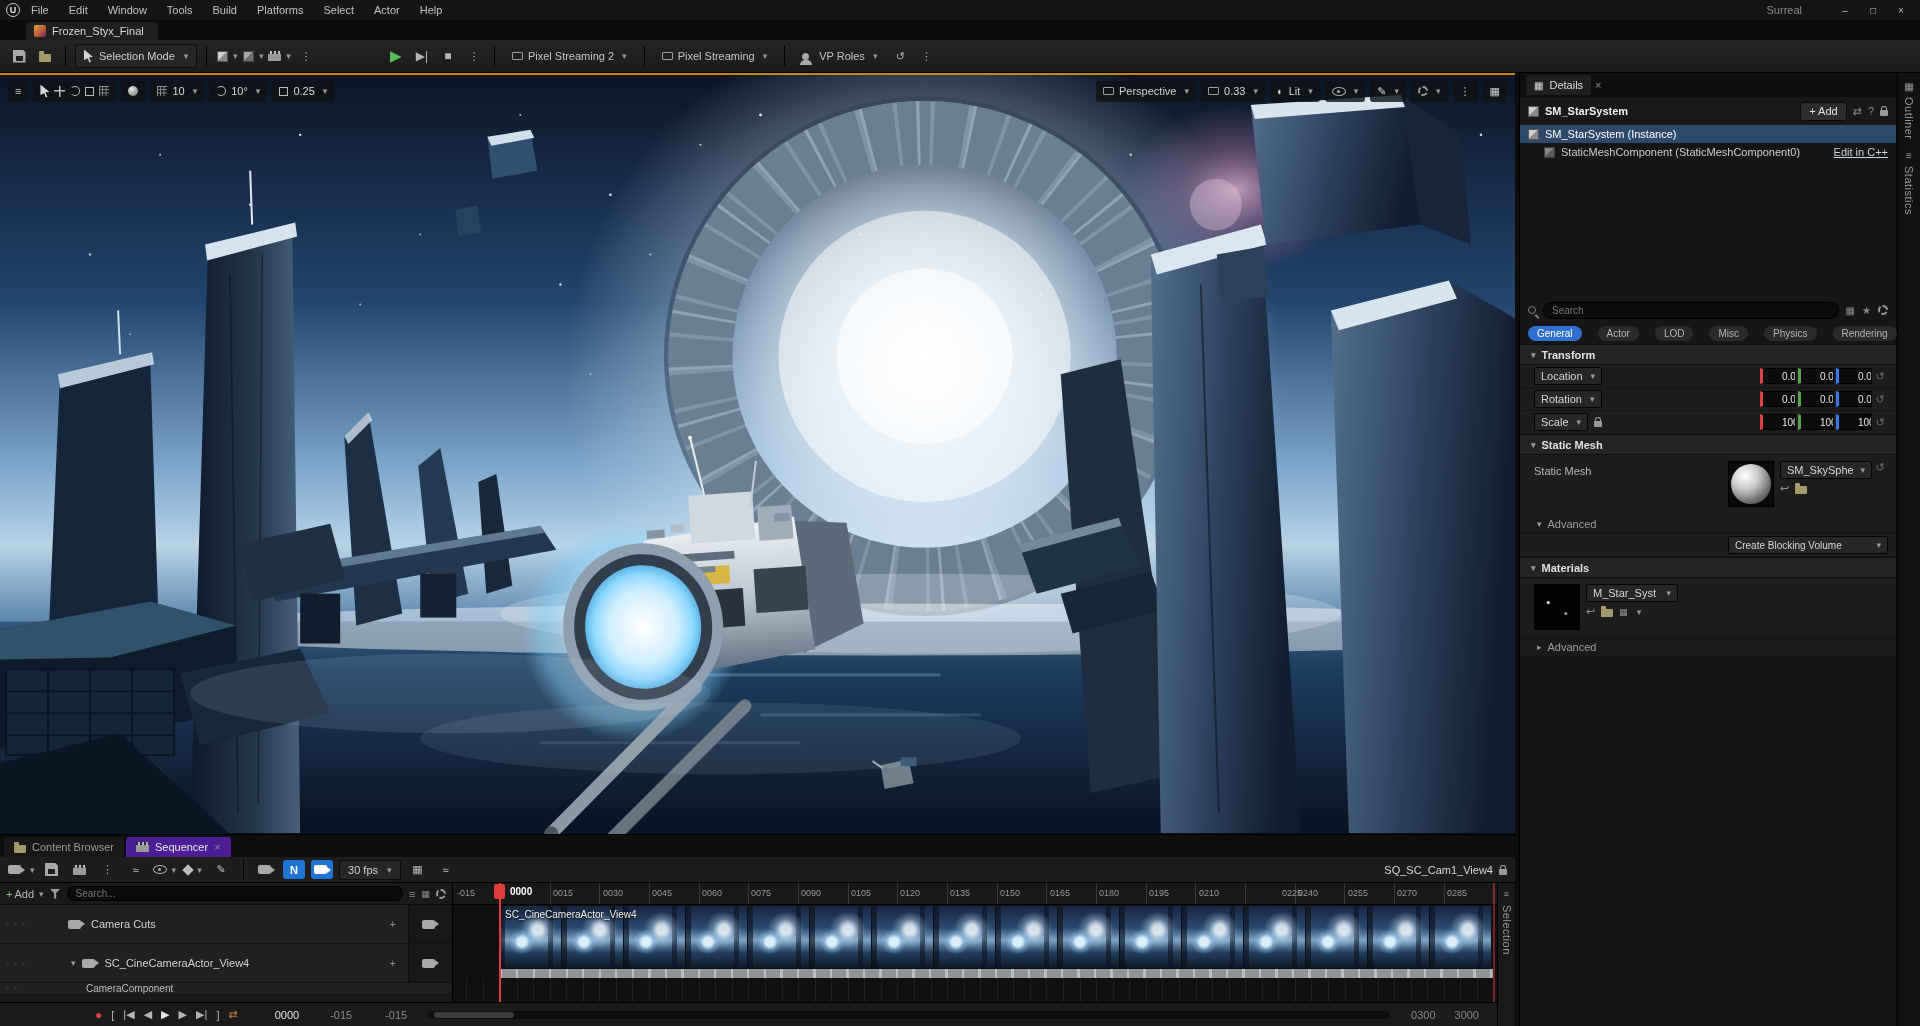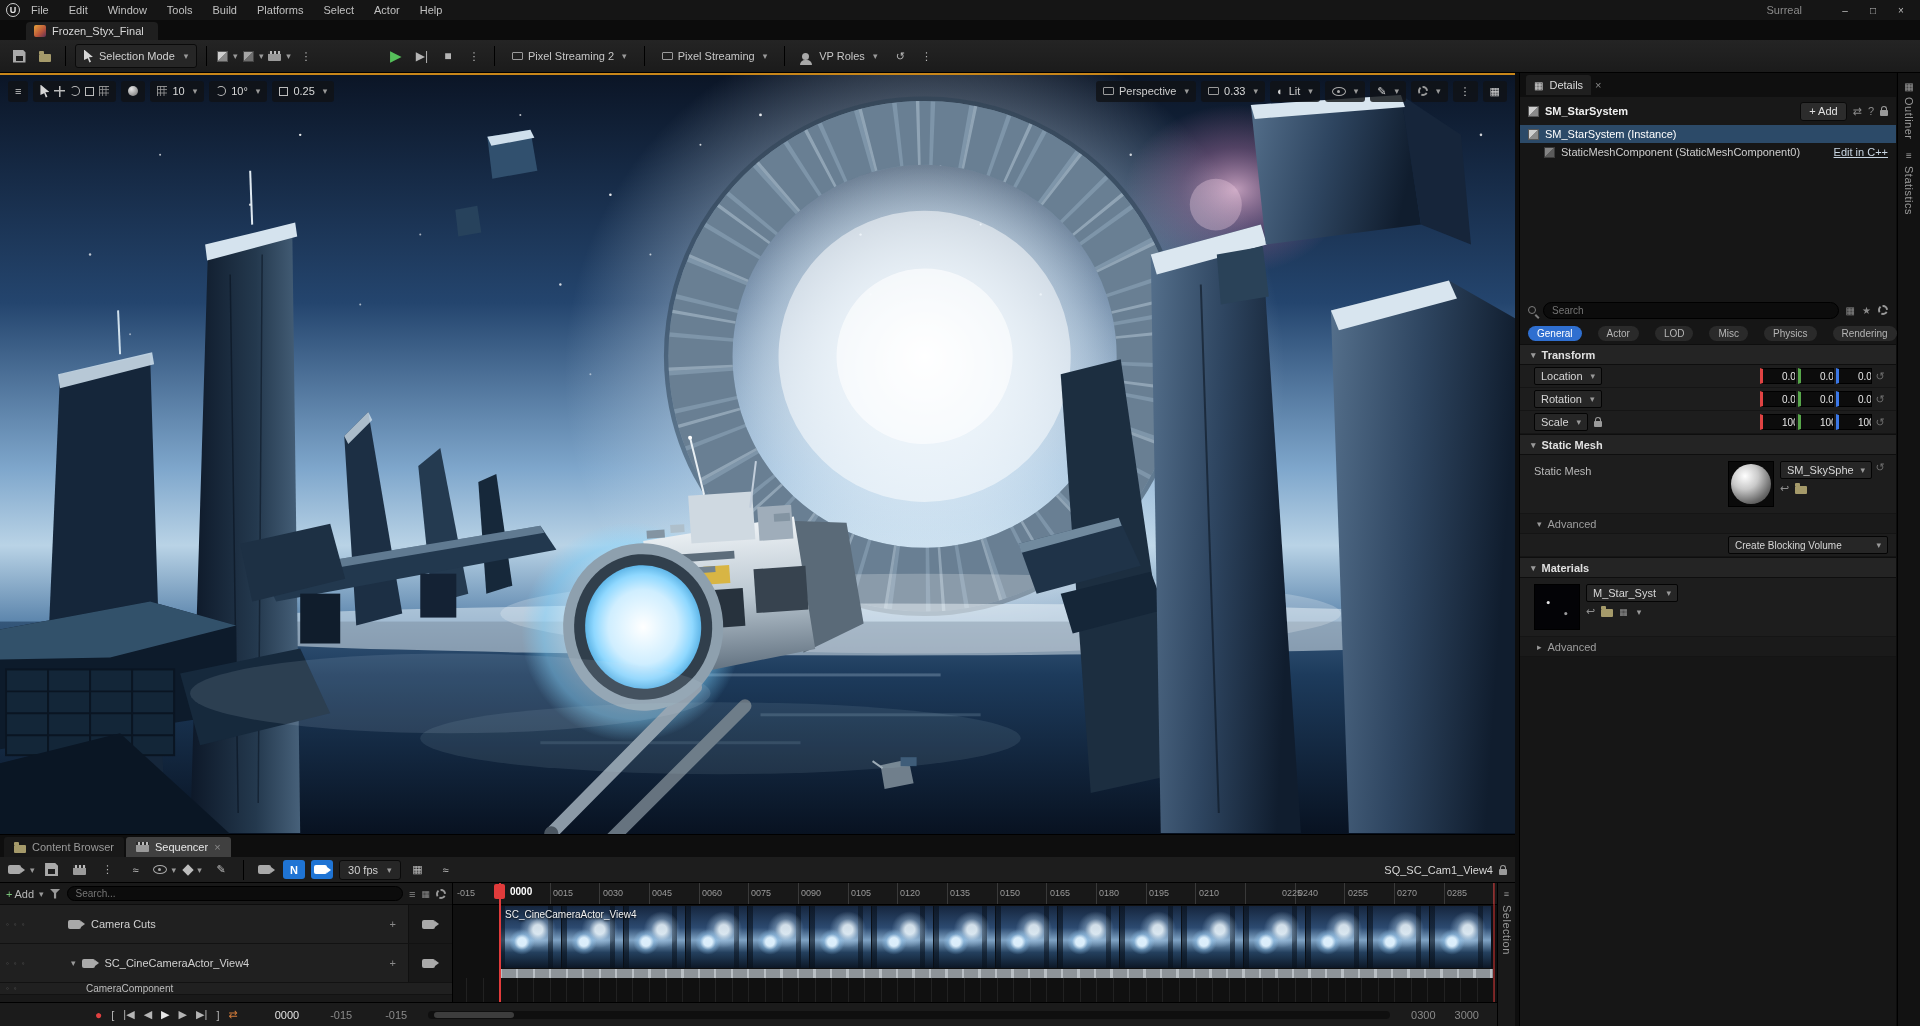--- a/index.html
+++ b/index.html
@@ -111,21 +111,21 @@
 
   
   #rightstrip{left:1897px;top:73px;width:23px;height:953px;background:#121212;border-left:1px solid #000;display:flex;flex-direction:column;align-items:center;padding-top:8px;gap:10px}
   .vtabitem{display:flex;flex-direction:column;align-items:center;gap:5px;color:#9a9a9a}
   .vtext{writing-mode:vertical-rl;font-size:11px;letter-spacing:.5px}
 
   
   #bottom{left:0;top:834px;width:1515px;height:192px;background:#151515;border-top:1px solid #000}
   #btabs{position:absolute;left:0;top:0;width:100%;height:22px;background:#0e0e0e;display:flex;align-items:flex-end;gap:2px;padding-left:4px}
   .btab{height:20px;display:flex;align-items:center;gap:6px;padding:0 10px;border-radius:3px 3px 0 0;color:#9a9a9a;background:#181818}
-  .btab.active{background:#404040;color:#e8e8e8}
+  .btab.active{background:#4c1d95;color:#e8e8e8}
   #seqbar{position:absolute;left:0;top:22px;width:100%;height:26px;background:#1d1d1d;border-bottom:1px solid #000;display:flex;align-items:center;gap:6px;padding:0 8px}
   .bluebtn{height:19px;min-width:22px;display:flex;align-items:center;justify-content:center;background:#1f74d4;border-radius:3px;color:#fff;font-weight:bold}
   #seqbody{position:absolute;left:0;top:48px;right:18px;bottom:24px;display:flex}
   #tracklist{width:453px;background:#191919;border-right:1px solid #000;display:flex;flex-direction:column}
   #listhead{height:22px;display:flex;align-items:center;gap:6px;padding:0 6px;border-bottom:1px solid #0d0d0d}
   #listhead input{flex:1;height:15px;background:#0c0c0c;border:1px solid #000;border-radius:8px;color:#bdbdbd;padding:0 8px;font-size:10px;font-family:"Liberation Sans",sans-serif}
   .trow{height:39px;display:flex;align-items:center;background:#202020;border-bottom:1px solid #121212;padding-left:6px;gap:6px;color:#d0d0d0}
   .trow .stat{width:56px;display:flex;gap:5px;color:#5f5f5f;font-size:8px}
   .trow .plus{margin-left:auto;color:#8a8a8a;padding:0 6px}
   .trow .cambox{width:44px;height:100%;background:#181818;border-left:1px solid #101010;display:flex;align-items:center;justify-content:center}

